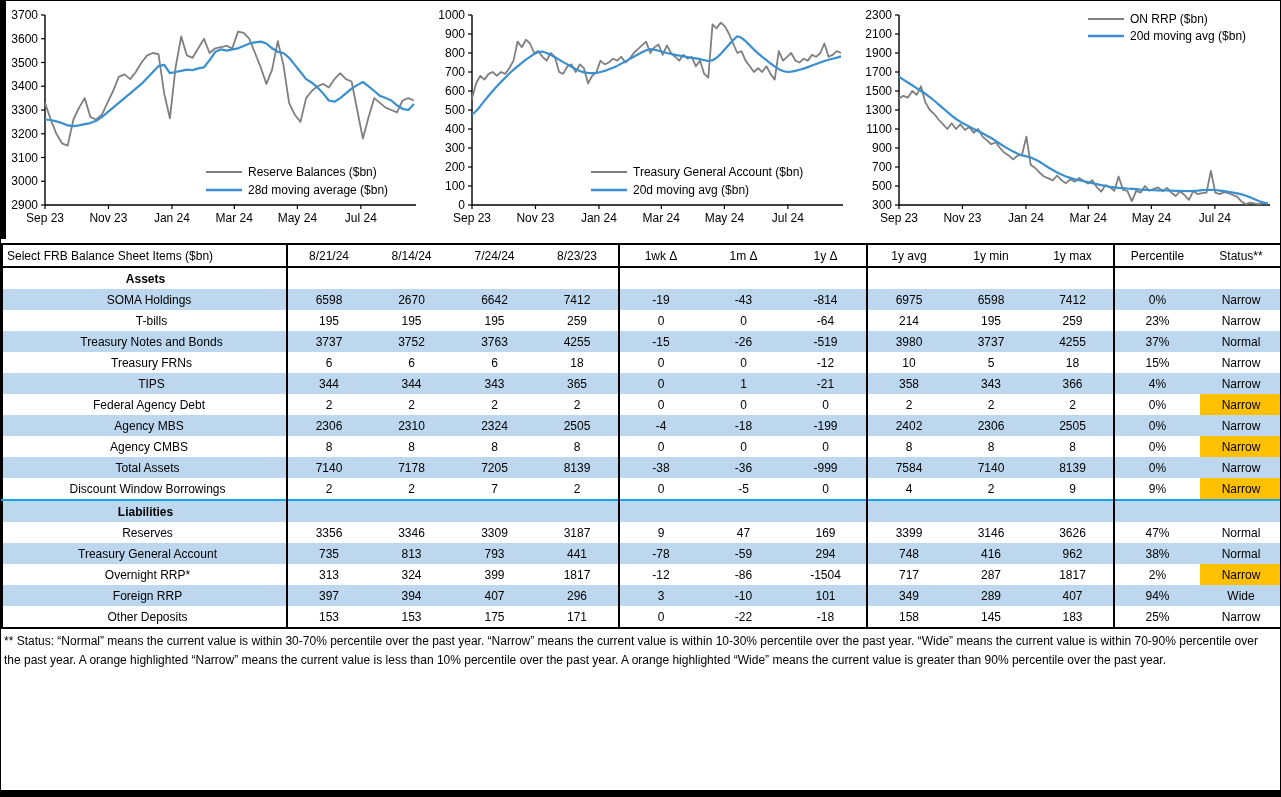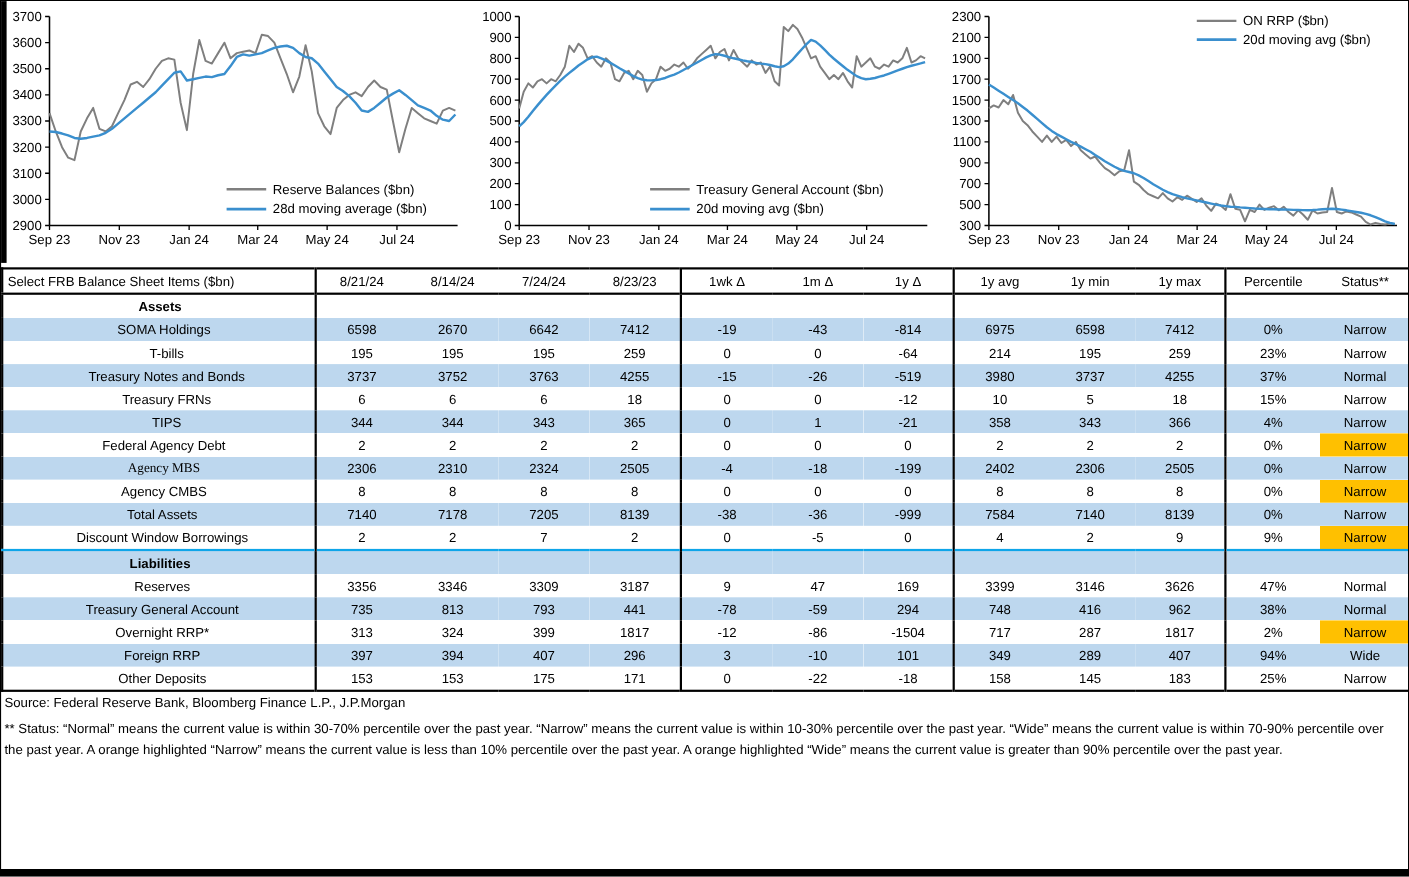--- a/index.html
+++ b/index.html
@@ -300,21 +300,21 @@
           <td>0</td>
           <td>0</td>
           <td class="gb">0</td>
           <td>2</td>
           <td>2</td>
           <td class="gb">2</td>
           <td>0%</td>
           <td class="hl">Narrow</td>
         </tr>
         <tr class="shaded">
-          <td class="lbl gb" style="padding-left: 11px; font-family: Liberation Serif, serif;">Agency MBS</td>
+          <td class="lbl gb" style="padding-left: 11px;">Agency MBS</td>
           <td>2306</td>
           <td>2310</td>
           <td>2324</td>
           <td class="gb">2505</td>
           <td>-4</td>
           <td>-18</td>
           <td class="gb">-199</td>
           <td>2402</td>
           <td>2306</td>
           <td class="gb">2505</td>
@@ -453,16 +453,15 @@
           <td>158</td>
           <td>145</td>
           <td class="gb">183</td>
           <td>25%</td>
           <td>Narrow</td>
         </tr>
       </tbody>
     </table>
 
   <div class="foot">
-    <p>Source: Federal Reserve Bank, Bloomberg Finance L.P., J.P.Morgan</p>
     <p class="long">** Status: “Normal” means the current value is within 30-70% percentile over the past year. “Narrow” means the current value is within 10-30% percentile over the past year. “Wide” means the current value is within 70-90% percentile over the past year. A orange highlighted “Narrow” means the current value is less than 10% percentile over the past year. A orange highlighted “Wide” means the current value is greater than 90% percentile over the past year.</p>
   </div>
 </div>
 
 </body></html>

